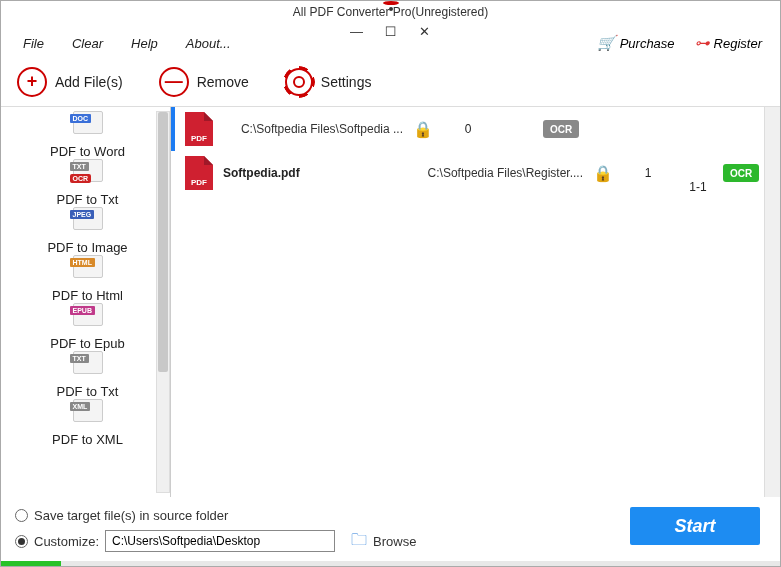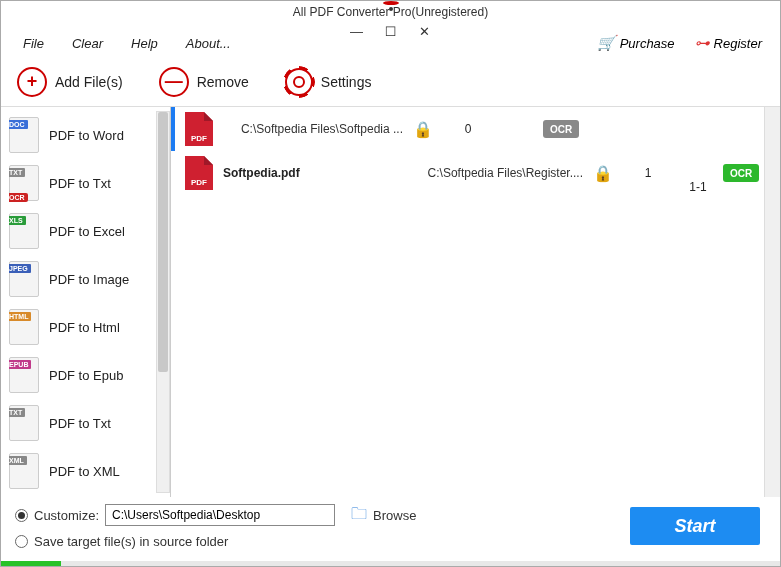--- a/index.html
+++ b/index.html
@@ -25,21 +25,21 @@
 .trash-icon { width: 26px; height: 28px; border: 2.5px solid #333; border-radius: 2px 2px 4px 4px; position: relative; border-top: none; }
 .trash-icon::before { content:''; position:absolute; top:-6px; left:-4px; right:-4px; height:4px; border:2.5px solid #333; border-bottom:none; border-radius: 2px 2px 0 0;}
 .trash-icon::after { content:''; position:absolute; top:4px; left:4px; right:4px; bottom:4px; background: repeating-linear-gradient(90deg,#333 0 2px, transparent 2px 6px);}
 .gear-icon { width:28px; height:28px; border:2.5px solid #c00; border-radius:50%; position:relative; }
 .gear-icon::before { content:''; position:absolute; inset:-4px; border-radius:50%; background: conic-gradient(#c00 0 10%, transparent 10% 20%, #c00 20% 30%, transparent 30% 40%, #c00 40% 50%, transparent 50% 60%, #c00 60% 70%, transparent 70% 80%, #c00 80% 90%, transparent 90% 100%); -webkit-mask: radial-gradient(circle, transparent 55%, #000 56% 70%, transparent 71%);}
 .gear-icon::after { content:''; position:absolute; inset:6px; border:2.5px solid #c00; border-radius:50%; background:#fff;}
 
 .main { display: flex; height: 390px; }
 .sidebar { width: 170px; border-right: 1px solid #ccc; overflow-y: hidden; position: relative; padding: 4px 4px 4px 8px; }
 .sidebar-scroll { overflow: hidden; height: 100%; }
-.side-item { display: flex; align-items: center; gap: 10px; height: 48px; font-size: 13px; color: #222; }
+.side-item { display: flex; align-items: center; gap: 10px; height: 48px; font-size: 13px; color: #222; flex-direction: column; }
 .side-icon { width: 30px; height: 36px; background: #f4f4f4; border: 1px solid #ccc; border-radius: 2px; position: relative; display:flex; flex-direction:column; }
 .side-icon .tag { position: absolute; top: 2px; left: -4px; font-size: 7px; font-weight:bold; color: #fff; padding: 1px 3px; border-radius: 1px; }
 .tag-doc { background: #3a6fd8; }
 .tag-txt { background: #888; }
 .tag-xls { background: #2a9c3a; }
 .tag-jpg { background: #3a5fb8; }
 .tag-html { background: #d88a2a; }
 .tag-epub { background: #c03a8a; }
 .tag-xml { background: #888; }
 .ocr-badge { position:absolute; bottom:-2px; left:-4px; background:#c22; color:#fff; font-size:7px; font-weight:bold; padding:1px 3px; border-radius:2px;}
@@ -132,27 +132,20 @@
         </div>
         <div class="side-item">
           <div class="side-icon">
     <span class="tag tag-txt">TXT</span>
     <span class="ocr-badge">OCR</span>
   </div>
   <span>PDF to Txt</span>
         </div>
         <div class="side-item">
           <div class="side-icon">
-    <span class="tag tag-xls">XLS</span>
-
-  </div>
-  <span>PDF to Excel</span>
-        </div>
-        <div class="side-item">
-          <div class="side-icon">
     <span class="tag tag-jpg">JPEG</span>
 
   </div>
   <span>PDF to Image</span>
         </div>
         <div class="side-item">
           <div class="side-icon">
     <span class="tag tag-html">HTML</span>
 
   </div>
@@ -205,30 +198,30 @@
     <div class="fnum2">1-1</div>
     <div class="ocr-chip ocr-green">OCR</div>
         </div>
       </div>
     <div class="file-scrollbar"></div>
   </div>
 </div>
 
 <div class="bottom">
   <div class="radio-row">
+    <span class="radio"></span>
+    <span>Save target file(s) in source folder</span>
+  </div>
+  <div class="radio-row">
     <span class="radio checked"></span>
     <span>Customize:</span>
     <input class="path-input" value="C:\Users\Softpedia\Desktop" style="">
     <span class="browse-btn">
       <span class="folder-icon">🗀</span>
       <span>Browse</span>
     </span>
   </div>
-  <div class="radio-row">
-    <span class="radio"></span>
-    <span>Save target file(s) in source folder</span>
-  </div>
   <div class="start-btn">Start</div>
 </div>
 
 <div class="progress">
   <div class="fill"></div>
 </div>
 
 </body></html>

